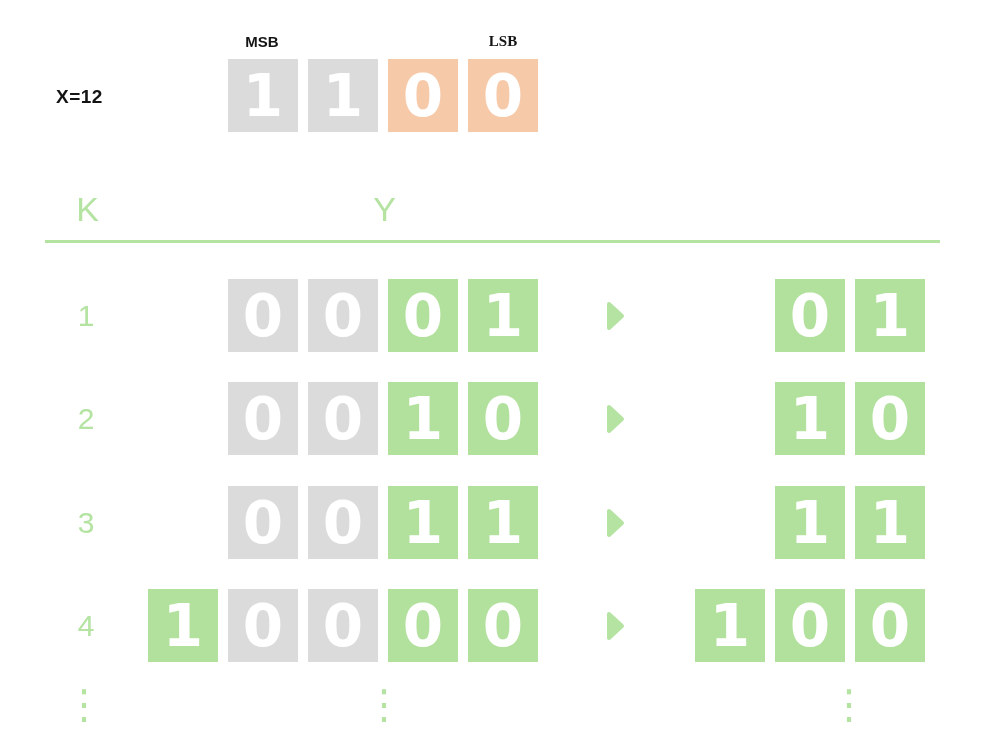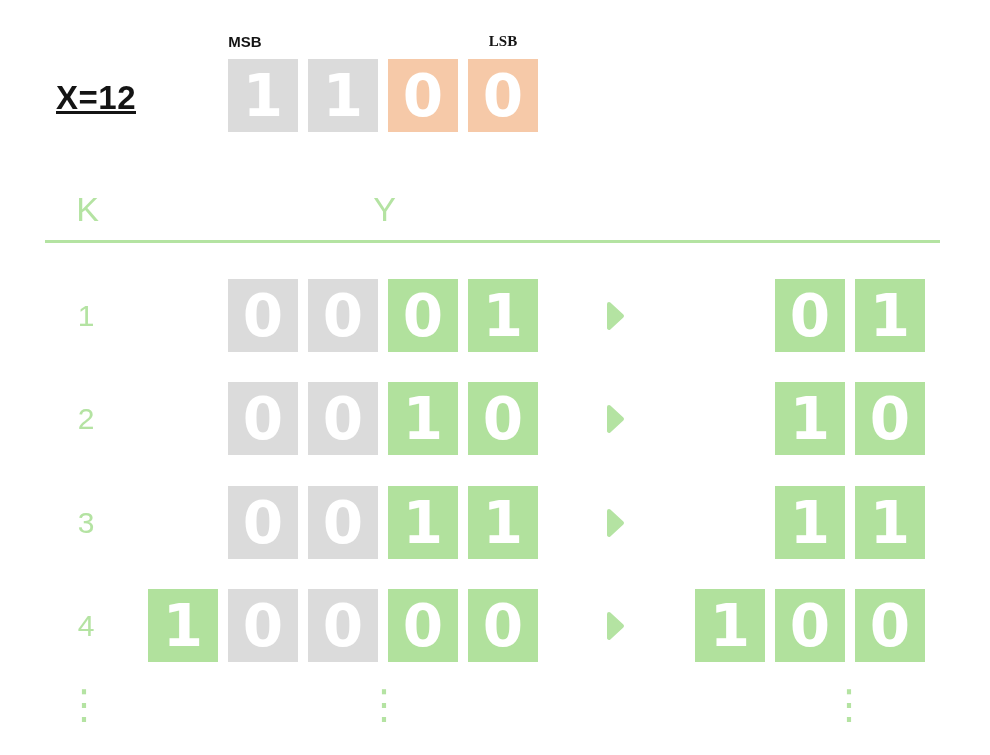--- a/index.html
+++ b/index.html
@@ -13,32 +13,31 @@
   html,body{margin:0;padding:0;background:#fff;}
   .stage{
     position:relative;
     width:990px;height:755px;
     background:#fff;
     overflow:hidden;
     font-family:"Liberation Sans","DejaVu Sans",sans-serif;
   }
   
   .x-label{
-    position:absolute;left:56px;top:79px;
-    font-size:33px;font-weight:700;letter-spacing:.5px;
+    position:absolute;left:56px;top:86px;
+    font-size:19px;font-weight:700;letter-spacing:.5px;
     color:var(--text-black,#141414);
-    text-decoration:underline;
   }
   .bit-marker{
     position:absolute;top:33px;
     transform:translateX(-50%);
     font-size:15px;font-weight:600;
     color:var(--text-black,#141414);
   }
-  .bit-marker.msb{left:245px;}
+  .bit-marker.msb{left:262px;}
   .bit-marker.lsb{left:503px;font-family:Liberation Serif, serif;}
   .top-bits{
     position:absolute;left:228px;top:59px;
     display:flex;gap:10px;
   }
   
   .box{
     width:70px;height:73px;
     display:flex;align-items:center;justify-content:center;
     font-size:58px;font-weight:700;

